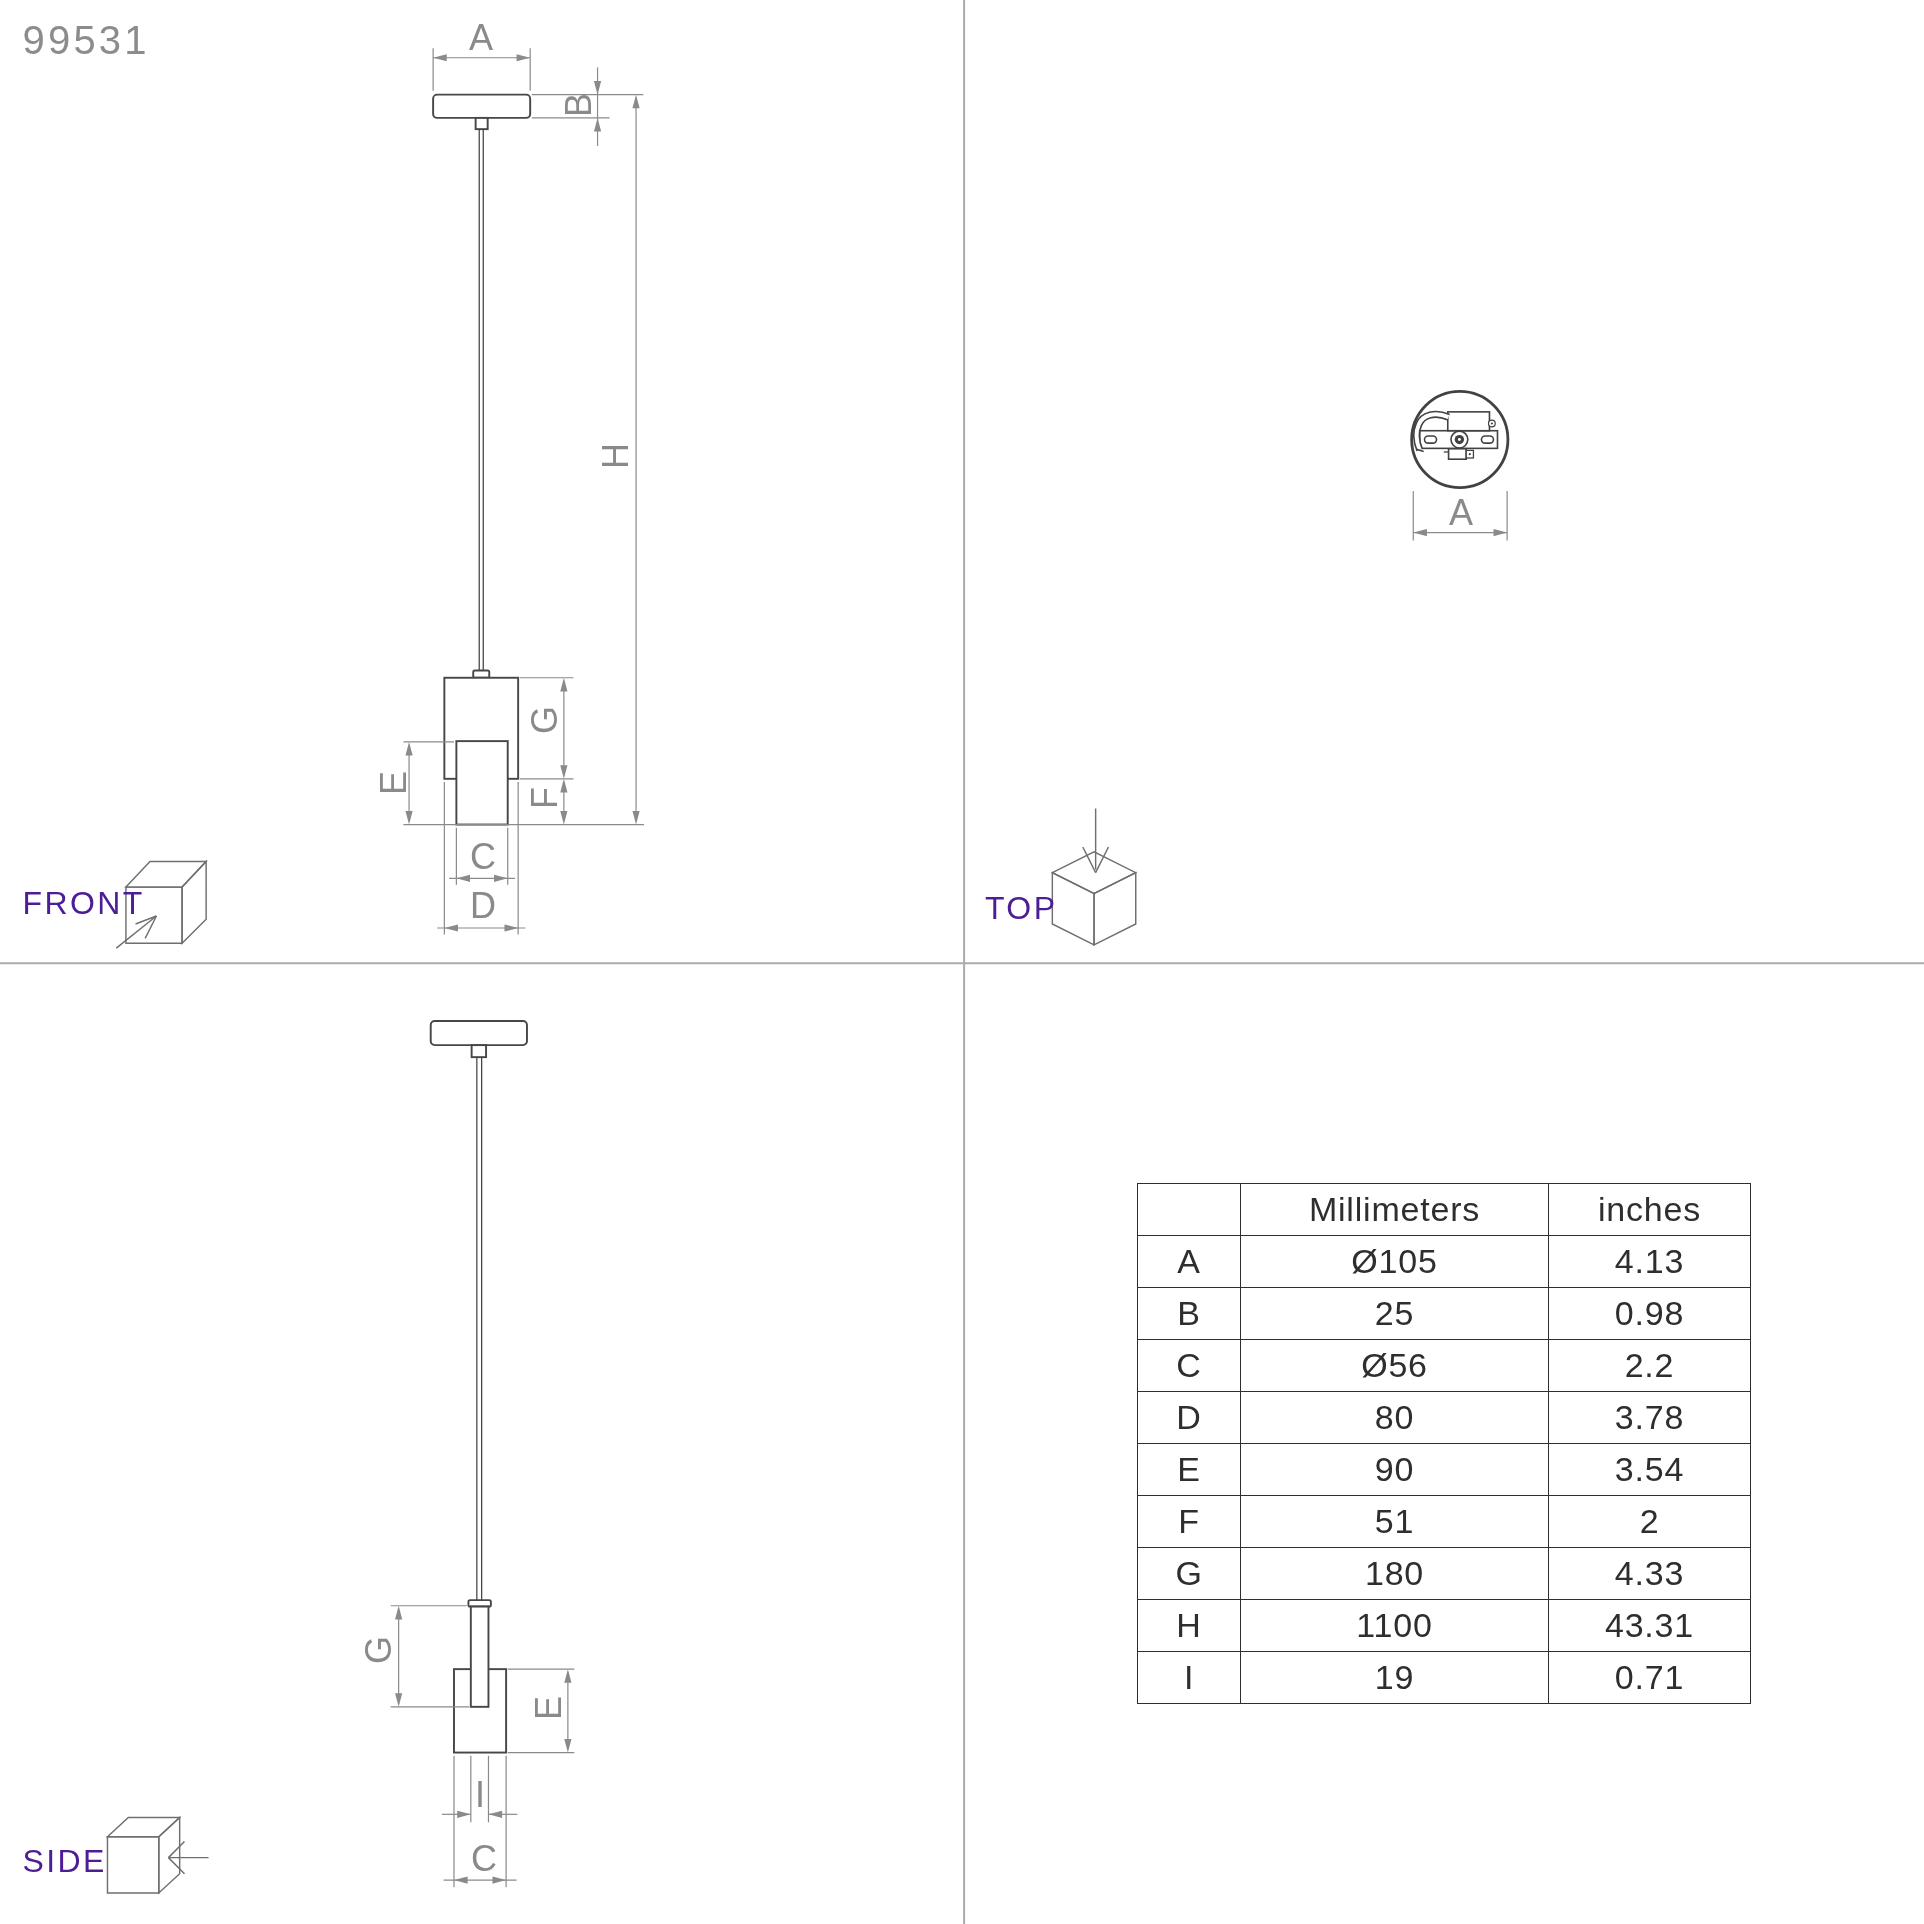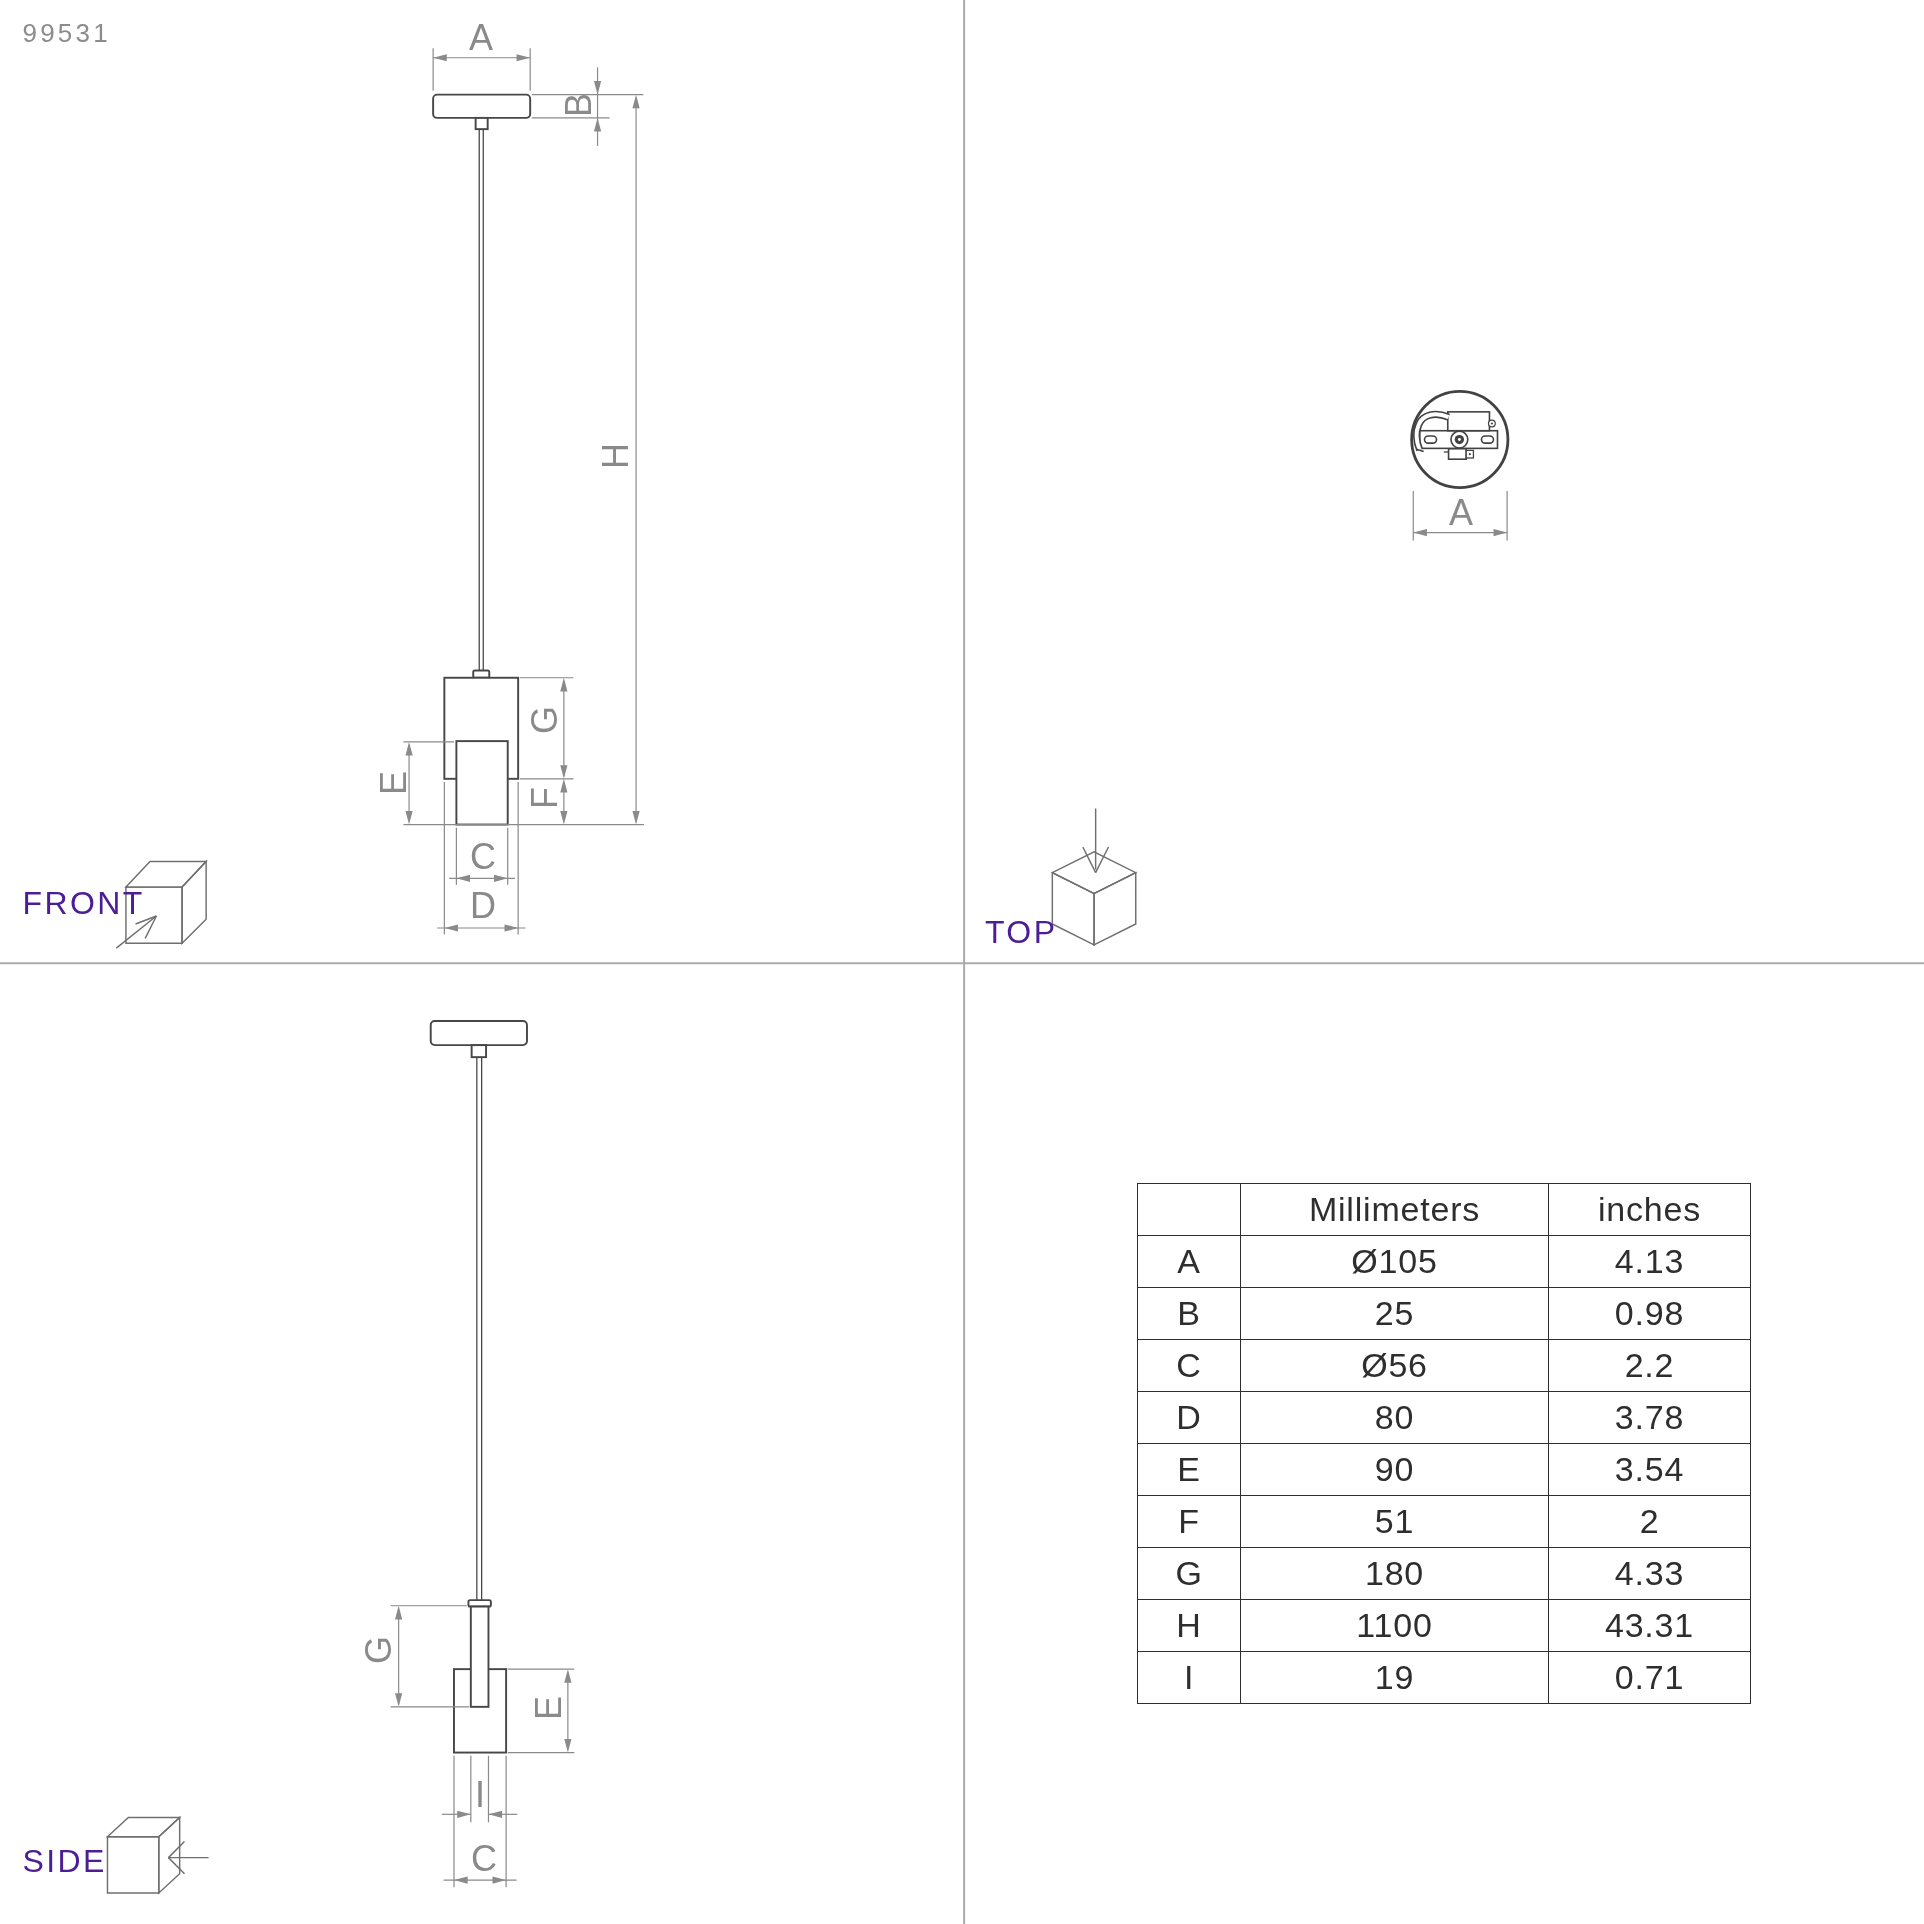--- a/index.html
+++ b/index.html
@@ -3,21 +3,21 @@
 <meta charset="utf-8">
 <style>
   html,body{margin:0;padding:0;}
   body{
     width:1925px;height:1925px;position:relative;background:#ffffff;
     font-family:"Liberation Sans", sans-serif;overflow:hidden;
   }
   #drawing{position:absolute;left:0;top:0;}
   .abs{position:absolute;}
   .code{
-    font-size:26px;color:#8c8c8c;letter-spacing:3.2px;font-weight:400;
+    font-size:40px;color:#8c8c8c;letter-spacing:3.2px;font-weight:400;
   }
   .viewlabel{
     font-size:32px;color:#4c1d95;letter-spacing:2.4px;font-weight:400;
   }
   .dim{
     position:absolute;font-size:36px;color:#8a8a8a;line-height:1;
     transform:translate(-50%,-50%);white-space:nowrap;
   }
   .dim.rot{transform:translate(-50%,-50%) rotate(-90deg);}
   table.dims{
@@ -191,21 +191,21 @@
     <polygon points="72,34 98,10 98,80 72,104"></polygon>
     <line x1="134" y1="60" x2="84" y2="60"></line>
     <line x1="84" y1="60" x2="104" y2="40"></line>
     <line x1="84" y1="60" x2="104" y2="80"></line>
   </g>
 </svg>
 
 <div class="abs code" style="left:22.5px;top:17.6px">99531</div>
 
 <div class="abs viewlabel" style="left:22.5px;top:885px">FRONT</div>
-<div class="abs viewlabel" style="left:985px;top:914px">TOP</div>
+<div class="abs viewlabel" style="left:985px;top:890px">TOP</div>
 <div class="abs viewlabel" style="left:22.5px;top:1843px">SIDE</div>
 
 <span class="dim" style="left:481px;top:38px">A</span>
 <span class="dim rot" style="left:579px;top:105px">B</span>
 <span class="dim rot" style="left:616px;top:456px">H</span>
 <span class="dim rot" style="left:545px;top:720px">G</span>
 <span class="dim rot" style="left:394px;top:783px">E</span>
 <span class="dim rot" style="left:545px;top:798px">F</span>
 <span class="dim" style="left:483px;top:857px">C</span>
 <span class="dim" style="left:483px;top:906px">D</span>

